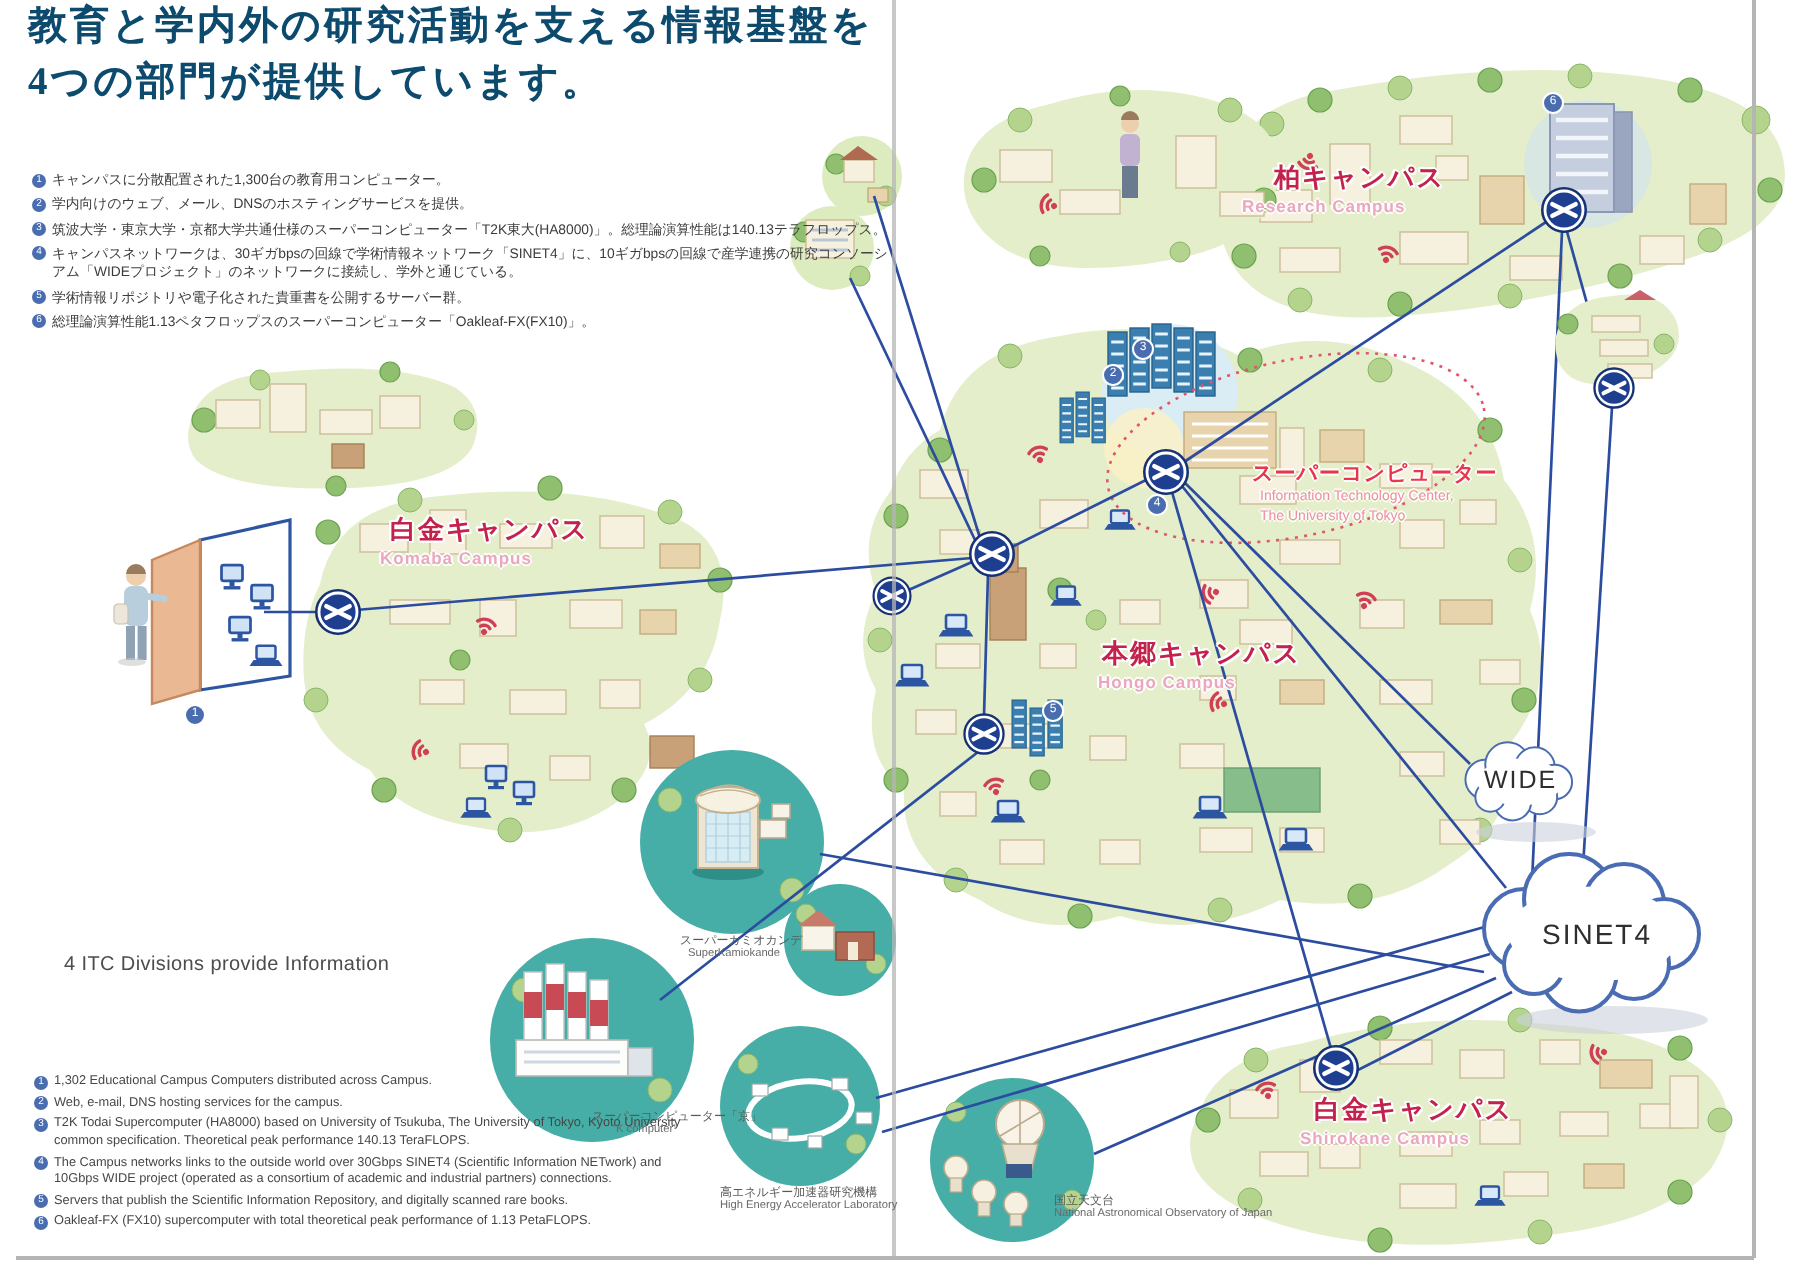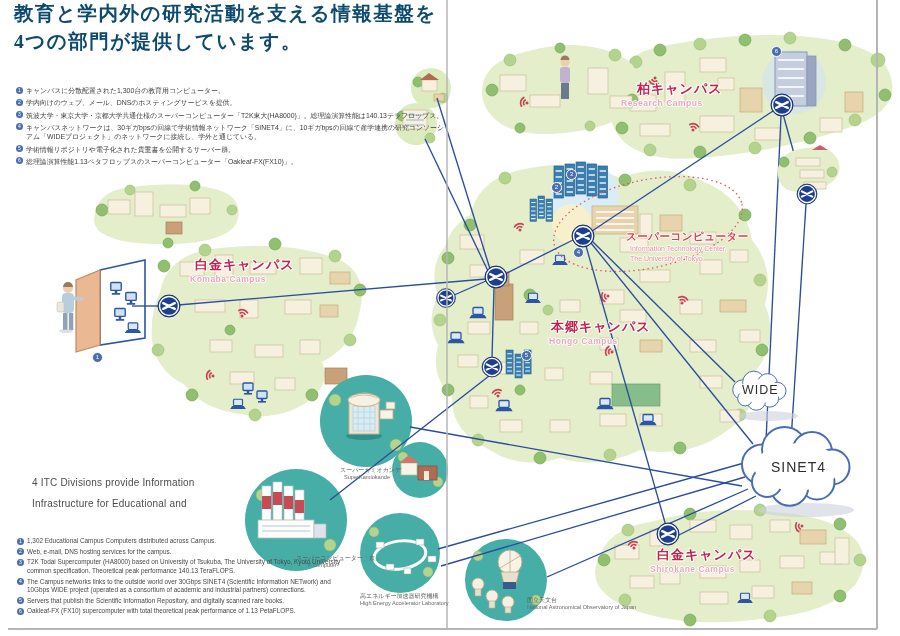--- a/index.html
+++ b/index.html
@@ -524,21 +524,20 @@
         <span>学術情報リポジトリや電子化された貴重書を公開するサーバー群。</span>
       </li>
   <li>
         <span class="num">6</span>
         <span>総理論演算性能1.13ペタフロップスのスーパーコンピューター「Oakleaf-FX(FX10)」。</span>
       </li>
 </ul>
 
 <div class="enhead">
   <div>4 ITC Divisions provide Information</div>
-  <div>Infrastructure for Educational and</div>
 </div>
 
 <ul class="blt en">
   <li>
         <span class="num">1</span>
         <span>1,302 Educational Campus Computers distributed across Campus.</span>
       </li>
   <li>
         <span class="num">2</span>
         <span>Web, e-mail, DNS hosting services for the campus.</span>

